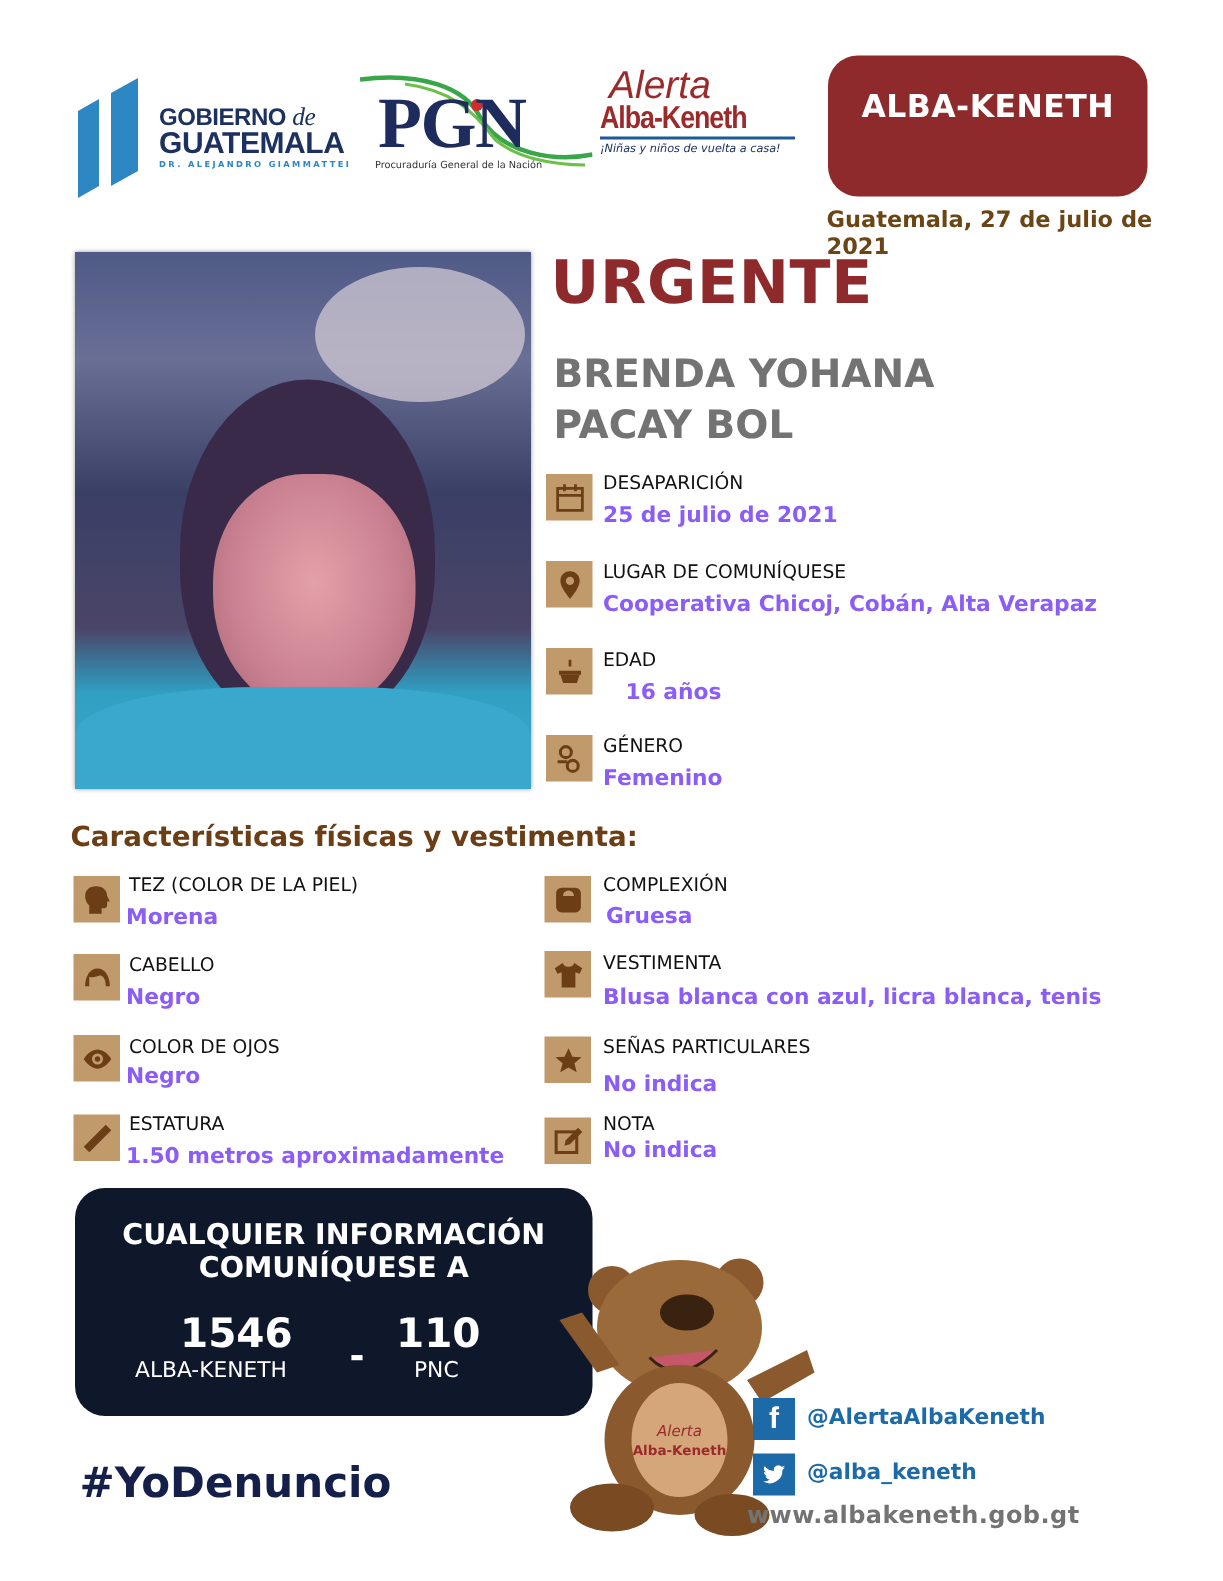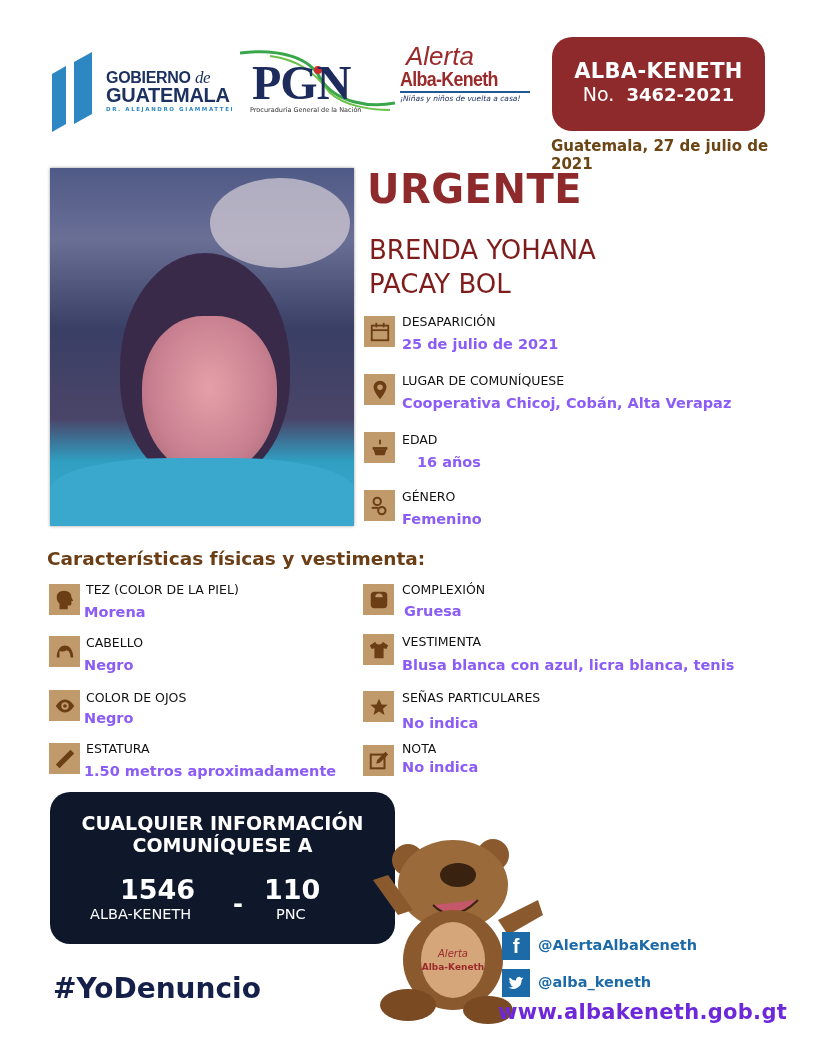--- a/index.html
+++ b/index.html
@@ -27,40 +27,40 @@
   .badge-n b{font-size:18px;}
   .date{left:551px;top:137px;font-weight:bold;font-size:15px;color:#6b4514;}
   
   .photo{left:50px;top:168px;width:304px;height:358px;box-shadow:0 0 3px rgba(0,0,0,.4);overflow:hidden;background:linear-gradient(180deg,#4f5a86 0%,#6a6f96 20%,#3a3f66 45%,#4a4568 70%,#2f9fc2 82%,#40a9cd 100%);}
   .photo .face{position:absolute;left:70px;top:85px;width:170px;height:230px;border-radius:50% 50% 45% 45%;background:#3a2a4a;}
   .photo .skin{position:absolute;left:92px;top:148px;width:135px;height:160px;border-radius:45% 45% 50% 50%;background:radial-gradient(ellipse at 50% 45%,#e4a0a8 0%,#c88090 60%,#a06070 100%);}
   .photo .shirt{position:absolute;left:0;top:290px;width:304px;height:80px;background:#39a8cc;border-radius:40% 40% 0 0;}
   .photo .sky{position:absolute;left:160px;top:10px;width:140px;height:90px;border-radius:50%;background:#d8d0d8;opacity:.7;}
   
   .urgente{left:367px;top:166px;font-weight:bold;font-size:40px;color:#8e2a2b;letter-spacing:0.5px;}
-  .name{left:369px;top:233px;font-weight:normal;font-size:26px;color:#7f1d1d;line-height:34px;}
+  .name{left:369px;top:233px;font-weight:bold;font-size:26px;color:#737373;line-height:34px;}
   
   .icon-box{width:31px;height:31px;background:#c19a6b;display:flex;align-items:center;justify-content:center;}
   .icon-box svg{width:22px;height:22px;}
   .lbl{font-size:12.5px;color:#111;font-weight:500;}
   .val{font-weight:bold;font-size:14.5px;color:#8b5cf6;}
   .sect{left:47px;top:548px;font-weight:bold;font-size:18.5px;color:#6b3e16;}
   
   .contact{left:50px;top:792px;width:345px;height:152px;background:#0f172a;border-radius:20px;color:#fff;text-align:center;}
   .c-t1{font-weight:bold;font-size:19px;margin-top:20px;}
   .c-t2{font-weight:bold;font-size:19px;}
   .c-num{position:absolute;font-weight:bold;font-size:27px;}
   .c-sub{position:absolute;font-size:14.5px;}
   .c-dash{position:absolute;left:183px;top:98px;font-weight:bold;font-size:24px;}
   .hashtag{left:53px;top:972px;font-weight:bold;font-size:28px;color:#14204a;}
   
   .bear{left:368px;top:820px;width:180px;height:205px;}
   .social-ic{width:28px;height:28px;background:#1c6aa7;display:flex;align-items:center;justify-content:center;color:#fff;font-weight:bold;}
   .social-txt{font-weight:bold;font-size:14.5px;color:#1c6aa7;}
-  .web{left:498px;top:1000px;font-weight:bold;font-size:21px;color:#6d28d9;letter-spacing:0.3px;}
+  .web{left:498px;top:1000px;font-weight:bold;font-size:16px;color:#737373;letter-spacing:0.3px;}
 </style>
 </head>
 <body>
 
 <svg class="abs gov-bars" viewBox="0 0 44 80">
   <polygon points="0,22 14,14 14,72 0,80" fill="#2d87c3"></polygon>
   <polygon points="22,10 40,0 40,62 22,72" fill="#2d87c3"></polygon>
 </svg>
 <div class="abs gov-text">
   <div class="gov-l1"><span>GOBIERNO</span> <i>de</i></div>
@@ -78,21 +78,20 @@
 
 <div class="abs alerta">
   <div class="alerta-l1">Alerta</div>
   <div class="alerta-l2">Alba-Keneth</div>
   <div class="alerta-bar"></div>
   <div class="alerta-l3">¡Niñas y niños de vuelta a casa!</div>
 </div>
 
 <div class="abs badge">
   <div class="badge-t">ALBA-KENETH</div>
-  <div class="badge-n"><span>No.</span>&nbsp; <b>3462-2021</b></div>
 </div>
 <div class="abs date">Guatemala, 27 de julio de 2021</div>
 
 <div class="abs photo">
   <div class="sky"></div>
   <div class="face"></div>
   <div class="skin"></div>
   <div class="shirt"></div>
 </div>
 

